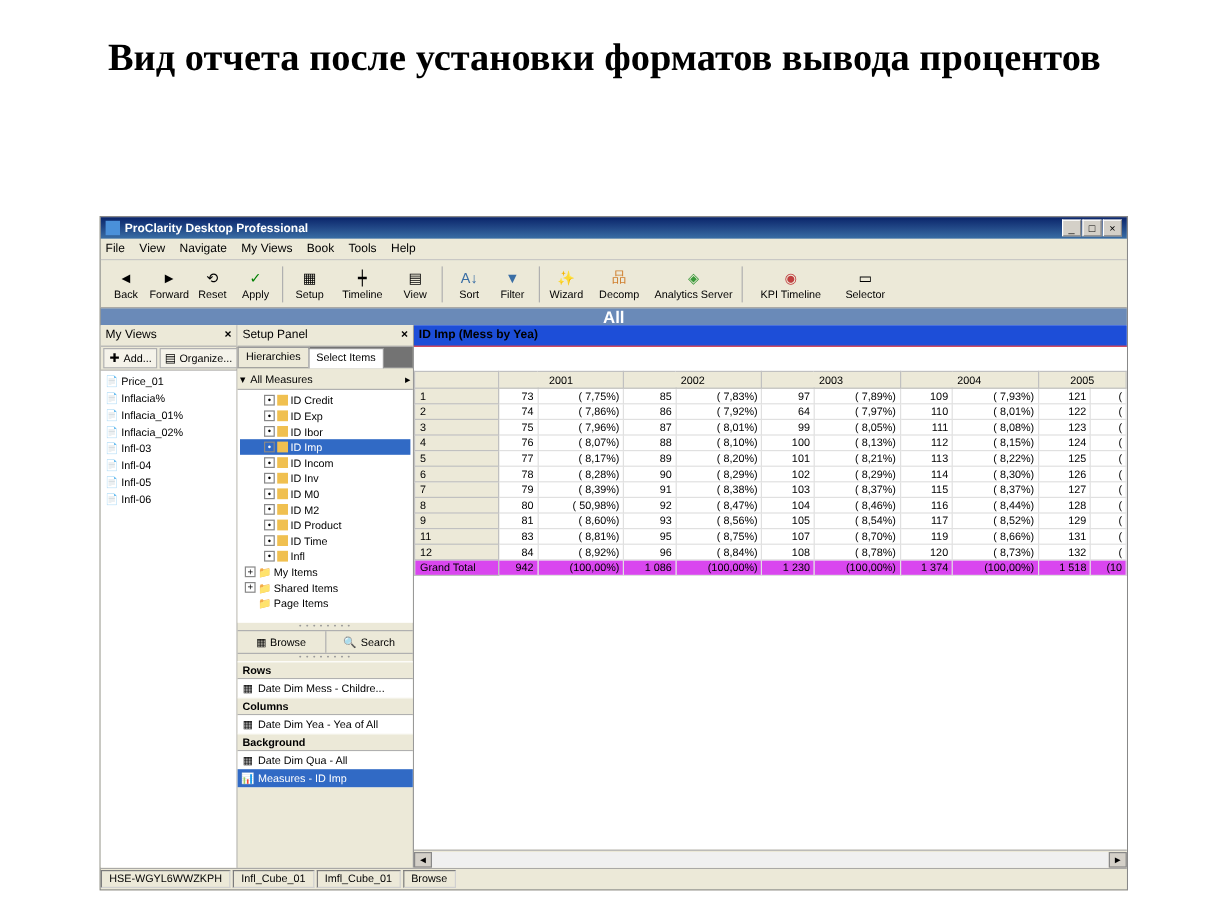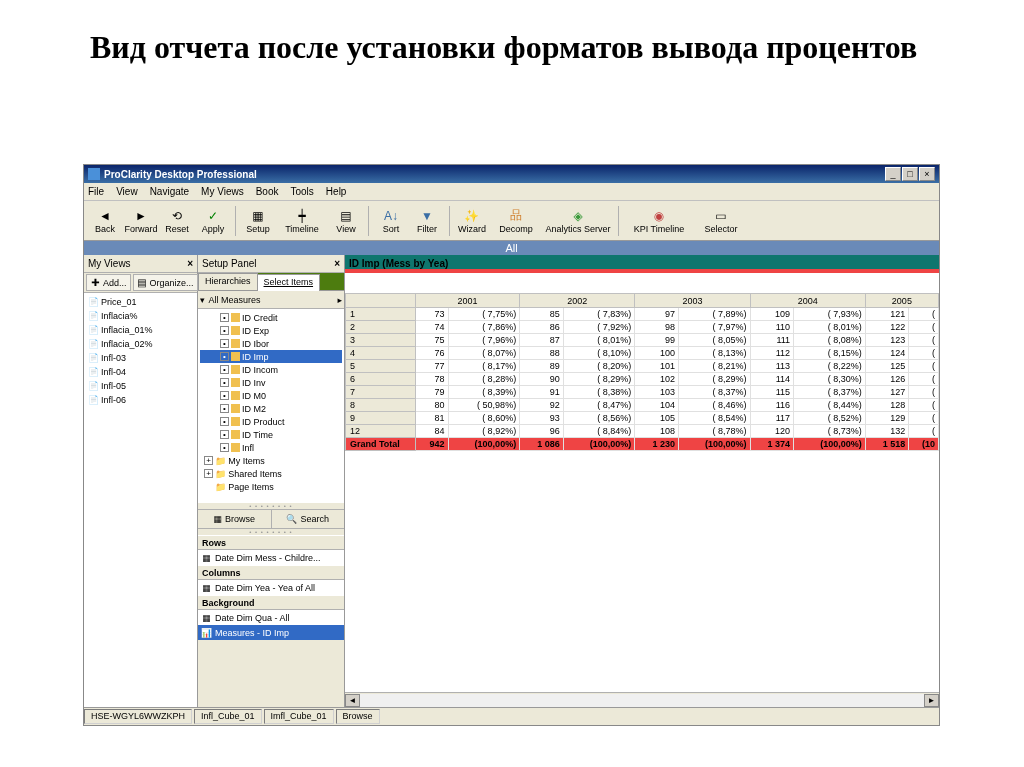--- a/index.html
+++ b/index.html
@@ -1,70 +1,70 @@
 <!DOCTYPE html>
 <html><head>
 <meta charset="utf-8">
 <style>
 * { box-sizing: border-box; margin: 0; padding: 0; }
 body { font-family: Tahoma, Arial, sans-serif; background: #fff; width: 1024px; height: 767px; position: relative; }
 .slide-title { font-family: "Times New Roman", serif; font-weight: bold; font-size: 32px; padding: 28px 60px 20px 90px; line-height: 1.2; }
-.app-window { position: absolute; left: 83px; top: 164px; width: 857px; border: 1px solid #888; font-size: 10px; background: #ece9d8; }
+.app-window { position: absolute; left: 83px; top: 180px; width: 857px; border: 1px solid #888; font-size: 10px; background: #ece9d8; }
 .titlebar { height: 18px; background: linear-gradient(#0a246a,#3a6ea5); color: #fff; display: flex; align-items: center; padding: 0 4px; justify-content: space-between; }
 .titlebar-icon { width: 12px; height: 12px; background: #4a90d9; margin-right: 4px; display: inline-block; }
 .titlebar-text { font-size: 10px; font-weight: bold; }
 .win-buttons { display: flex; gap: 1px; }
 .win-btn { width: 16px; height: 14px; background: #d4d0c8; border: 1px solid #fff; border-right-color: #888; border-bottom-color: #888; text-align: center; font-size: 9px; line-height: 12px; cursor: pointer; color: #000; }
 .menubar { height: 18px; background: #ece9d8; display: flex; align-items: center; padding-left: 4px; gap: 12px; border-bottom: 1px solid #c0c0c0; font-size: 10px; }
 .menubar span { cursor: pointer; }
 .toolbar { height: 40px; background: #ece9d8; display: flex; align-items: center; padding: 2px 4px; border-bottom: 1px solid #999; gap: 2px; }
 .tb-btn { display: flex; flex-direction: column; align-items: center; justify-content: center; width: 34px; height: 36px; cursor: pointer; font-size: 9px; }
 .tb-btn.wide { width: 50px; }
 .tb-btn.wider { width: 70px; }
 .tb-icon { width: 16px; height: 16px; display: flex; align-items: center; justify-content: center; font-size: 12px; }
 .tb-sep { width: 1px; height: 30px; background: #b0b0b0; margin: 0 3px; }
-.all-bar { height: 14px; background: #6a8ab8; color: #fff; text-align: center; font-size: 11px; line-height: 14px; }
+.all-bar { height: 14px; background: #6a8ab8; color: #fff; text-align: center; font-size: 14px; line-height: 14px; font-weight: bold; }
 .main-area { display: flex; height: 452px; background: #fff; }
 .left-panel { width: 114px; border-right: 1px solid #999; background: #ece9d8; display: flex; flex-direction: column; }
 .panel-header { height: 18px; background: #ece9d8; border-bottom: 1px solid #b0b0b0; display: flex; align-items: center; justify-content: space-between; padding: 0 4px; font-size: 10px; }
 .panel-header .x { cursor: pointer; font-weight: bold; }
 .left-toolbar { height: 20px; display: flex; align-items: center; padding: 0 2px; gap: 2px; border-bottom: 1px solid #b0b0b0; }
 .mini-btn { height: 17px; display: flex; align-items: center; gap: 2px; padding: 0 3px; border: 1px solid #b0b0b0; background: #f5f3ea; cursor: pointer; font-size: 9px; }
 .mini-icon { width: 11px; height: 11px; display: flex; align-items: center; justify-content: center; font-size: 10px; }
 .tree-list { flex: 1; background: #fff; padding: 2px; overflow: hidden; }
 .tree-item { height: 14px; display: flex; align-items: center; gap: 2px; font-size: 9px; cursor: pointer; padding-left: 2px; }
 .tree-icon { width: 11px; height: 11px; display: inline-flex; align-items: center; justify-content: center; font-size: 9px; }
 .setup-panel { width: 147px; border-right: 1px solid #999; background: #ece9d8; display: flex; flex-direction: column; }
-.tabs-row { height: 18px; display: flex; border-bottom: 1px solid #999; background: #4d7c0f; font-size: 9px; }
+.tabs-row { height: 18px; display: flex; border-bottom: 1px solid #999; background: #737373; font-size: 9px; }
 .tab { padding: 2px 6px; border: 1px solid #999; border-bottom: none; background: #ece9d8; cursor: pointer; margin-right: -1px; }
-.tab.active { background: #fff; position: relative; top: 1px; text-decoration: underline; }
+.tab.active { background: #fff; position: relative; top: 1px; }
 .hier-toolbar { height: 18px; display: flex; align-items: center; background: #ece9d8; border-bottom: 1px solid #b0b0b0; font-size: 9px; padding: 0 2px; }
 .measures-tree { background: #fff; flex: 0 0 194px; overflow: hidden; padding: 2px; font-size: 9px; }
 .mt-item { height: 13px; display: flex; align-items: center; gap: 2px; cursor: pointer; padding-left: 4px; }
 .mt-item.selected { background: #316ac5; color: #fff; }
 .mt-item .box { width: 9px; height: 9px; border: 1px solid #888; text-align: center; line-height: 7px; font-size: 8px; }
 .mt-item .dicon { width: 9px; height: 9px; background: #f0c050; display: inline-block; }
 .mt-item.indent1 { padding-left: 20px; }
 .mt-item.indent0 { padding-left: 4px; }
 .browse-search { height: 20px; display: flex; border-top: 1px solid #b0b0b0; border-bottom: 1px solid #b0b0b0; }
 .bs-btn { flex: 1; display: flex; align-items: center; justify-content: center; gap: 3px; font-size: 9px; cursor: pointer; border-right: 1px solid #b0b0b0; }
 .bs-btn:last-child { border-right: none; }
 .section-head { height: 15px; background: #ece9d8; border-top: 1px solid #fff; border-bottom: 1px solid #b0b0b0; padding: 0 4px; font-size: 9px; font-weight: bold; line-height: 15px; }
 .section-body { background: #fff; }
 .section-item { height: 15px; display: flex; align-items: center; gap: 3px; padding: 0 3px; font-size: 9px; cursor: pointer; }
 .section-item.sel { background: #316ac5; color: #fff; }
 .si-icon { width: 11px; height: 11px; display: inline-flex; align-items: center; justify-content: center; font-size: 9px; }
 .data-panel { flex: 1; background: #fff; display: flex; flex-direction: column; }
-.data-header { height: 18px; background: #0f766e; border-bottom: 4px solid #ef4444; padding: 0 4px; font-size: 10px; font-weight: bold; line-height: 18px; }
+.data-header { height: 18px; background: #1d4ed8; border-bottom: 1px solid #ef4444; padding: 0 4px; font-size: 10px; font-weight: bold; line-height: 18px; }
 .data-table-wrap { flex: 1; overflow: hidden; position: relative; }
 table.data { border-collapse: collapse; width: 100%; font-size: 9px; margin-top: 20px; }
 table.data th { background: #ece9d8; border: 1px solid #c0c0c0; padding: 1px 4px; text-align: center; font-weight: normal; height: 14px; }
 table.data td { border: 1px solid #e0e0e0; padding: 1px 3px; text-align: right; height: 13px; white-space: nowrap; }
 table.data td.rowhead { background: #ece9d8; text-align: left; padding-left: 4px; border: 1px solid #c0c0c0; }
-table.data tr.grand td { font-weight: bold; background: #ef4444; }
+table.data tr.grand td { font-weight: normal; background: #d946ef; }
 .hscroll { height: 15px; background: #ece9d8; border-top: 1px solid #b0b0b0; position: relative; display: flex; align-items: center; }
 .hscroll .arrow { width: 15px; height: 13px; background: #d4d0c8; border: 1px solid #888; text-align: center; font-size: 8px; line-height: 11px; cursor: pointer; }
 .hscroll .track { flex: 1; height: 13px; background: #f0f0f0; }
 .status-bar { height: 18px; background: #ece9d8; border-top: 1px solid #999; display: flex; align-items: center; font-size: 9px; }
 .sb-cell { border: 1px inset #d0d0d0; height: 15px; line-height: 13px; padding: 0 6px; margin-right: 2px; }
 .drag-dots { height: 6px; text-align: center; color: #999; font-size: 6px; letter-spacing: 1px; line-height: 4px; padding-top:1px; }
 </style>
 </head>
 <body>
 
@@ -363,21 +363,21 @@
                 <td>( 7,93%)</td>
                 <td>121</td>
                 <td>(</td>
               </tr>
               <tr>
                 <td class="rowhead">2</td>
                 <td>74</td>
                 <td>( 7,86%)</td>
                 <td>86</td>
                 <td>( 7,92%)</td>
-                <td>98</td>
+                <td>64</td>
                 <td>( 7,97%)</td>
                 <td>110</td>
                 <td>( 8,01%)</td>
                 <td>122</td>
                 <td>(</td>
               </tr>
               <tr>
                 <td class="rowhead">3</td>
                 <td>75</td>
                 <td>( 7,96%)</td>
@@ -459,20 +459,33 @@
                 <td class="rowhead">9</td>
                 <td>81</td>
                 <td>( 8,60%)</td>
                 <td>93</td>
                 <td>( 8,56%)</td>
                 <td>105</td>
                 <td>( 8,54%)</td>
                 <td>117</td>
                 <td>( 8,52%)</td>
                 <td>129</td>
+                <td>(</td>
+              </tr>
+              <tr>
+                <td class="rowhead">11</td>
+                <td>83</td>
+                <td>( 8,81%)</td>
+                <td>95</td>
+                <td>( 8,75%)</td>
+                <td>107</td>
+                <td>( 8,70%)</td>
+                <td>119</td>
+                <td>( 8,66%)</td>
+                <td>131</td>
                 <td>(</td>
               </tr>
               <tr>
                 <td class="rowhead">12</td>
                 <td>84</td>
                 <td>( 8,92%)</td>
                 <td>96</td>
                 <td>( 8,84%)</td>
                 <td>108</td>
                 <td>( 8,78%)</td>

